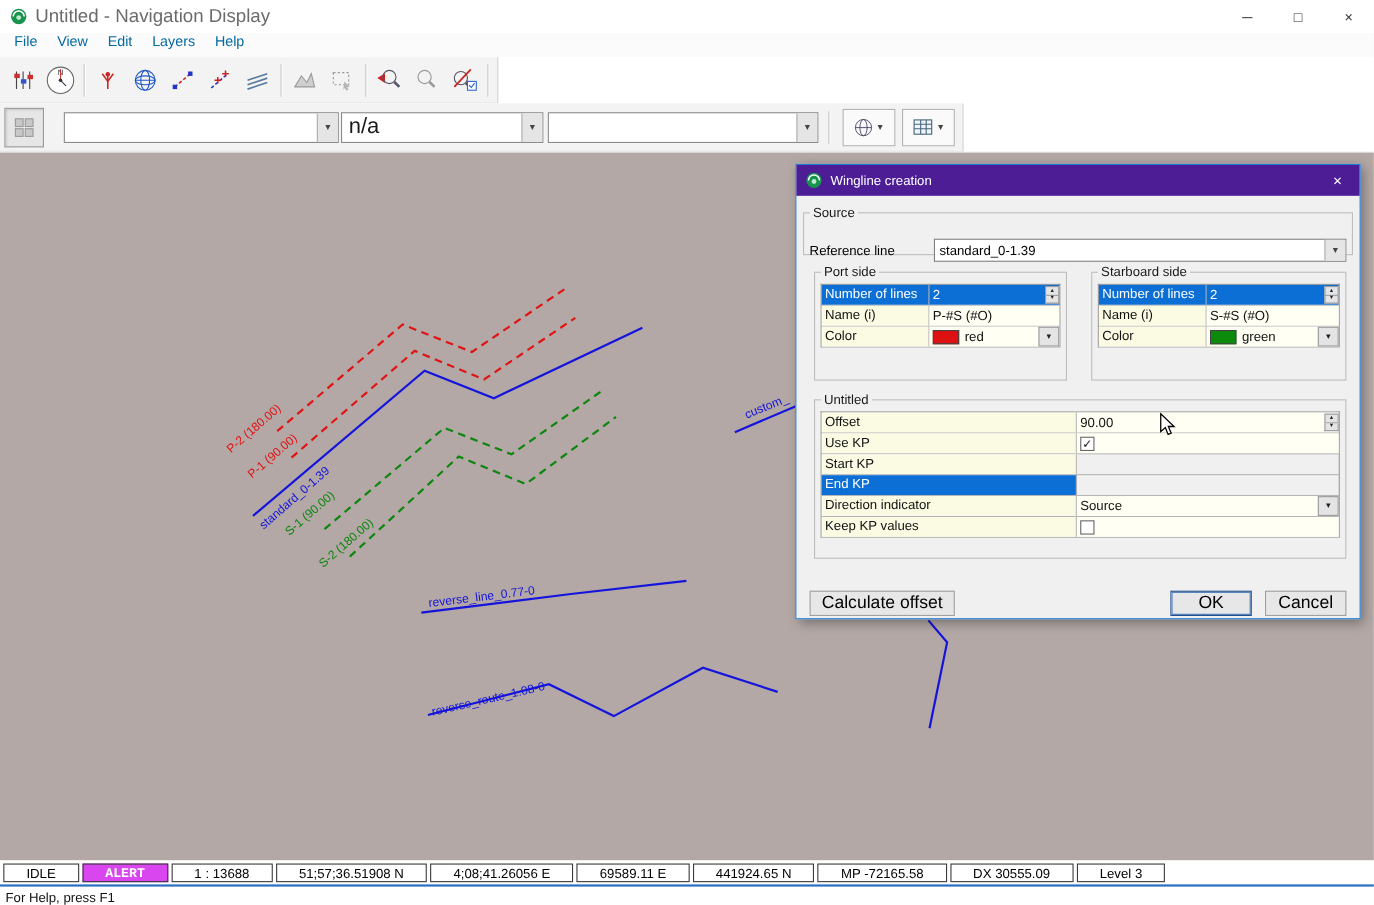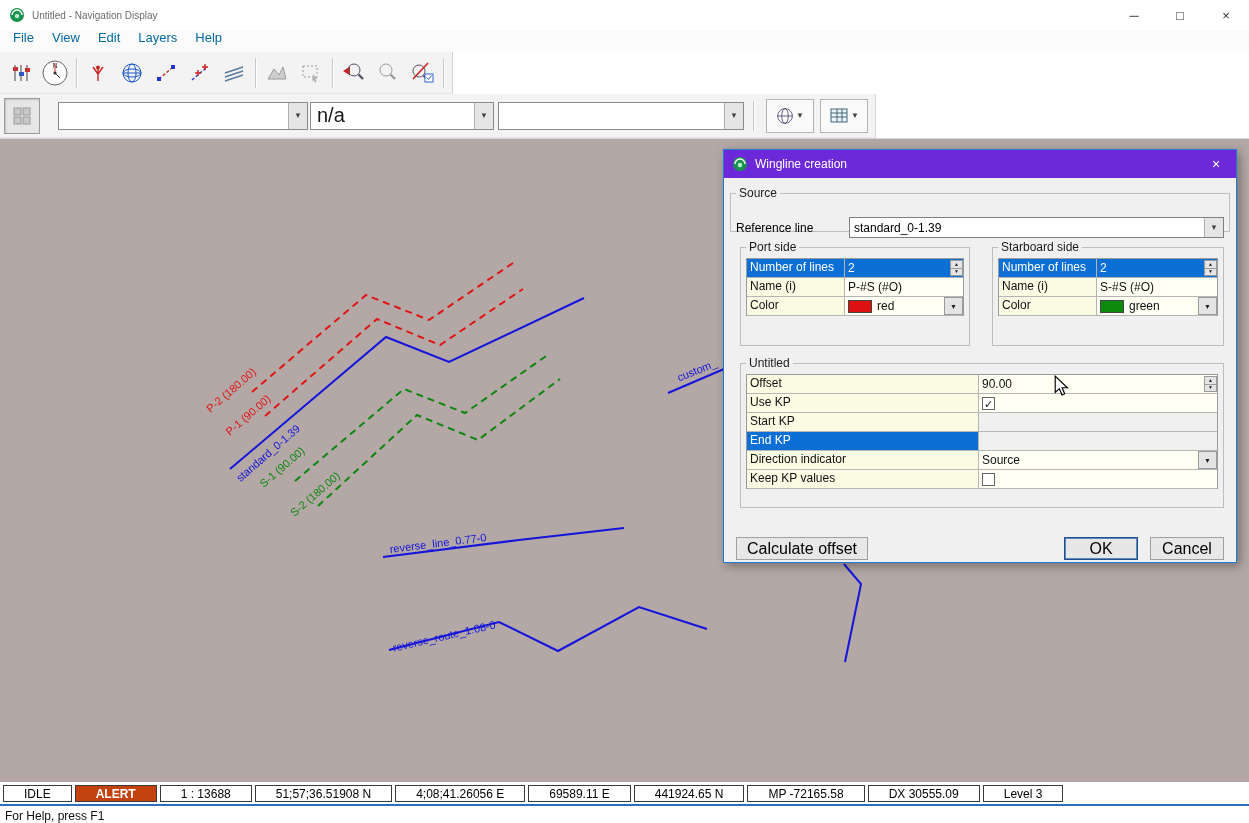--- a/index.html
+++ b/index.html
@@ -2,21 +2,21 @@
 <html><head>
 <meta charset="utf-8">
 <style>
   html,body{margin:0;padding:0;}
   body{width:1249px;height:823px;overflow:hidden;font-family:"Liberation Sans",sans-serif;background:#fff;-webkit-font-smoothing:antialiased;}
   .window{width:1249px;height:823px;display:flex;flex-direction:column;}
 
   
   .titlebar{height:30px;background:#ffffff;display:flex;align-items:center;flex:0 0 auto;}
   .app-icon{width:16px;height:16px;margin:0 7px 0 9px;display:inline-flex;}
-  .title-text{font-size:10px;color:#6b6b6b;}
+  .title-text{font-size:17px;color:#6b6b6b;}
   .win-controls{margin-left:auto;display:flex;height:100%;}
   .win-btn{width:46px;height:100%;display:flex;align-items:center;justify-content:center;font-size:13px;color:#333;}
 
   
   .menubar{height:22px;background:#fbfbfb;display:flex;font-size:13px;color:#0369a1;padding-left:4px;flex:0 0 auto;}
   .menu-item{padding:0 9px;}
 
   
   .toolbar-row1{height:42px;background:#fff;display:flex;flex:0 0 auto;}
   .toolbar-row2{height:44px;background:#fff;display:flex;flex:0 0 auto;border-bottom:1px solid #d8d8d8;}
@@ -33,21 +33,21 @@
 
   
   .canvas{position:relative;width:1249px;height:643px;background:#b3a8a6;overflow:hidden;flex:0 0 auto;}
   #canvas-svg{position:absolute;left:0;top:0;z-index:1;}
   #canvas-labels{position:absolute;left:0;top:0;width:100%;height:100%;z-index:2;pointer-events:none;}
   .map-label{position:absolute;font-size:11px;white-space:nowrap;}
   .cursor{position:absolute;left:1053px;top:236px;z-index:30;}
 
   
   .dialog{position:absolute;left:723px;top:10px;width:512px;height:412px;background:#f0f0f0;border:1px solid #1e7ad4;box-shadow:3px 3px 10px rgba(0,0,0,.35);z-index:10;}
-  .dlg-titlebar{height:28px;background:#6d28d9;display:flex;align-items:center;padding-left:8px;}
+  .dlg-titlebar{height:28px;background:#4c1d95;display:flex;align-items:center;padding-left:8px;}
   .dlg-icon{width:16px;height:16px;display:inline-flex;margin-right:7px;}
   .dlg-title{color:#fff;font-size:12px;}
   .dlg-close{margin-left:auto;width:40px;height:28px;display:flex;align-items:center;justify-content:center;color:#fff;font-size:14px;}
   .dlg-body{position:relative;height:384px;}
   .grp{border:1px solid #bdbdbd;margin:0;padding:3px 5px 4px;}
   .grp legend{font-size:12px;color:#1a1a1a;padding:0 3px;}
   .grp-source{margin:8px 6px 8px 6px;height:46px;box-sizing:border-box;}
   .src-row{display:flex;align-items:center;margin-top:14px;}
   .src-row .lbl{width:113px;font-size:12px;}
   .combo{flex:1;height:21px;border:1px solid #808080;background:#fff;display:flex;align-items:center;font-size:12px;box-sizing:border-box;}
@@ -424,21 +424,21 @@
       </div>
     </div>
 
     <svg class="cursor" width="16" height="22" viewBox="0 0 12 19">
       <path d="M1 1 L1 15 L4.6 11.8 L6.8 17.2 L9.2 16.2 L7 11 L11.5 11 Z" fill="#fff" stroke="#000" stroke-width="1"></path>
     </svg>
   </div>
 
   <div class="statusbar">
     <span class="status-cell" style="background: rgb(255, 255, 255); color: rgb(0, 0, 0);">IDLE</span>
-    <span class="status-cell" style="font-weight: bold; background: #c2410c; color: rgb(255, 255, 255);">ALERT</span>
+    <span class="status-cell" style="font-weight: bold; background: #d946ef; color: rgb(255, 255, 255); font-family: Liberation Mono, monospace;">ALERT</span>
     <span class="status-cell">1 : 13688</span>
     <span class="status-cell">51;57;36.51908 N</span>
     <span class="status-cell">4;08;41.26056 E</span>
     <span class="status-cell">69589.11 E</span>
     <span class="status-cell">441924.65 N</span>
     <span class="status-cell">MP -72165.58</span>
     <span class="status-cell">DX 30555.09</span>
     <span class="status-cell">Level 3</span>
   </div>
 

